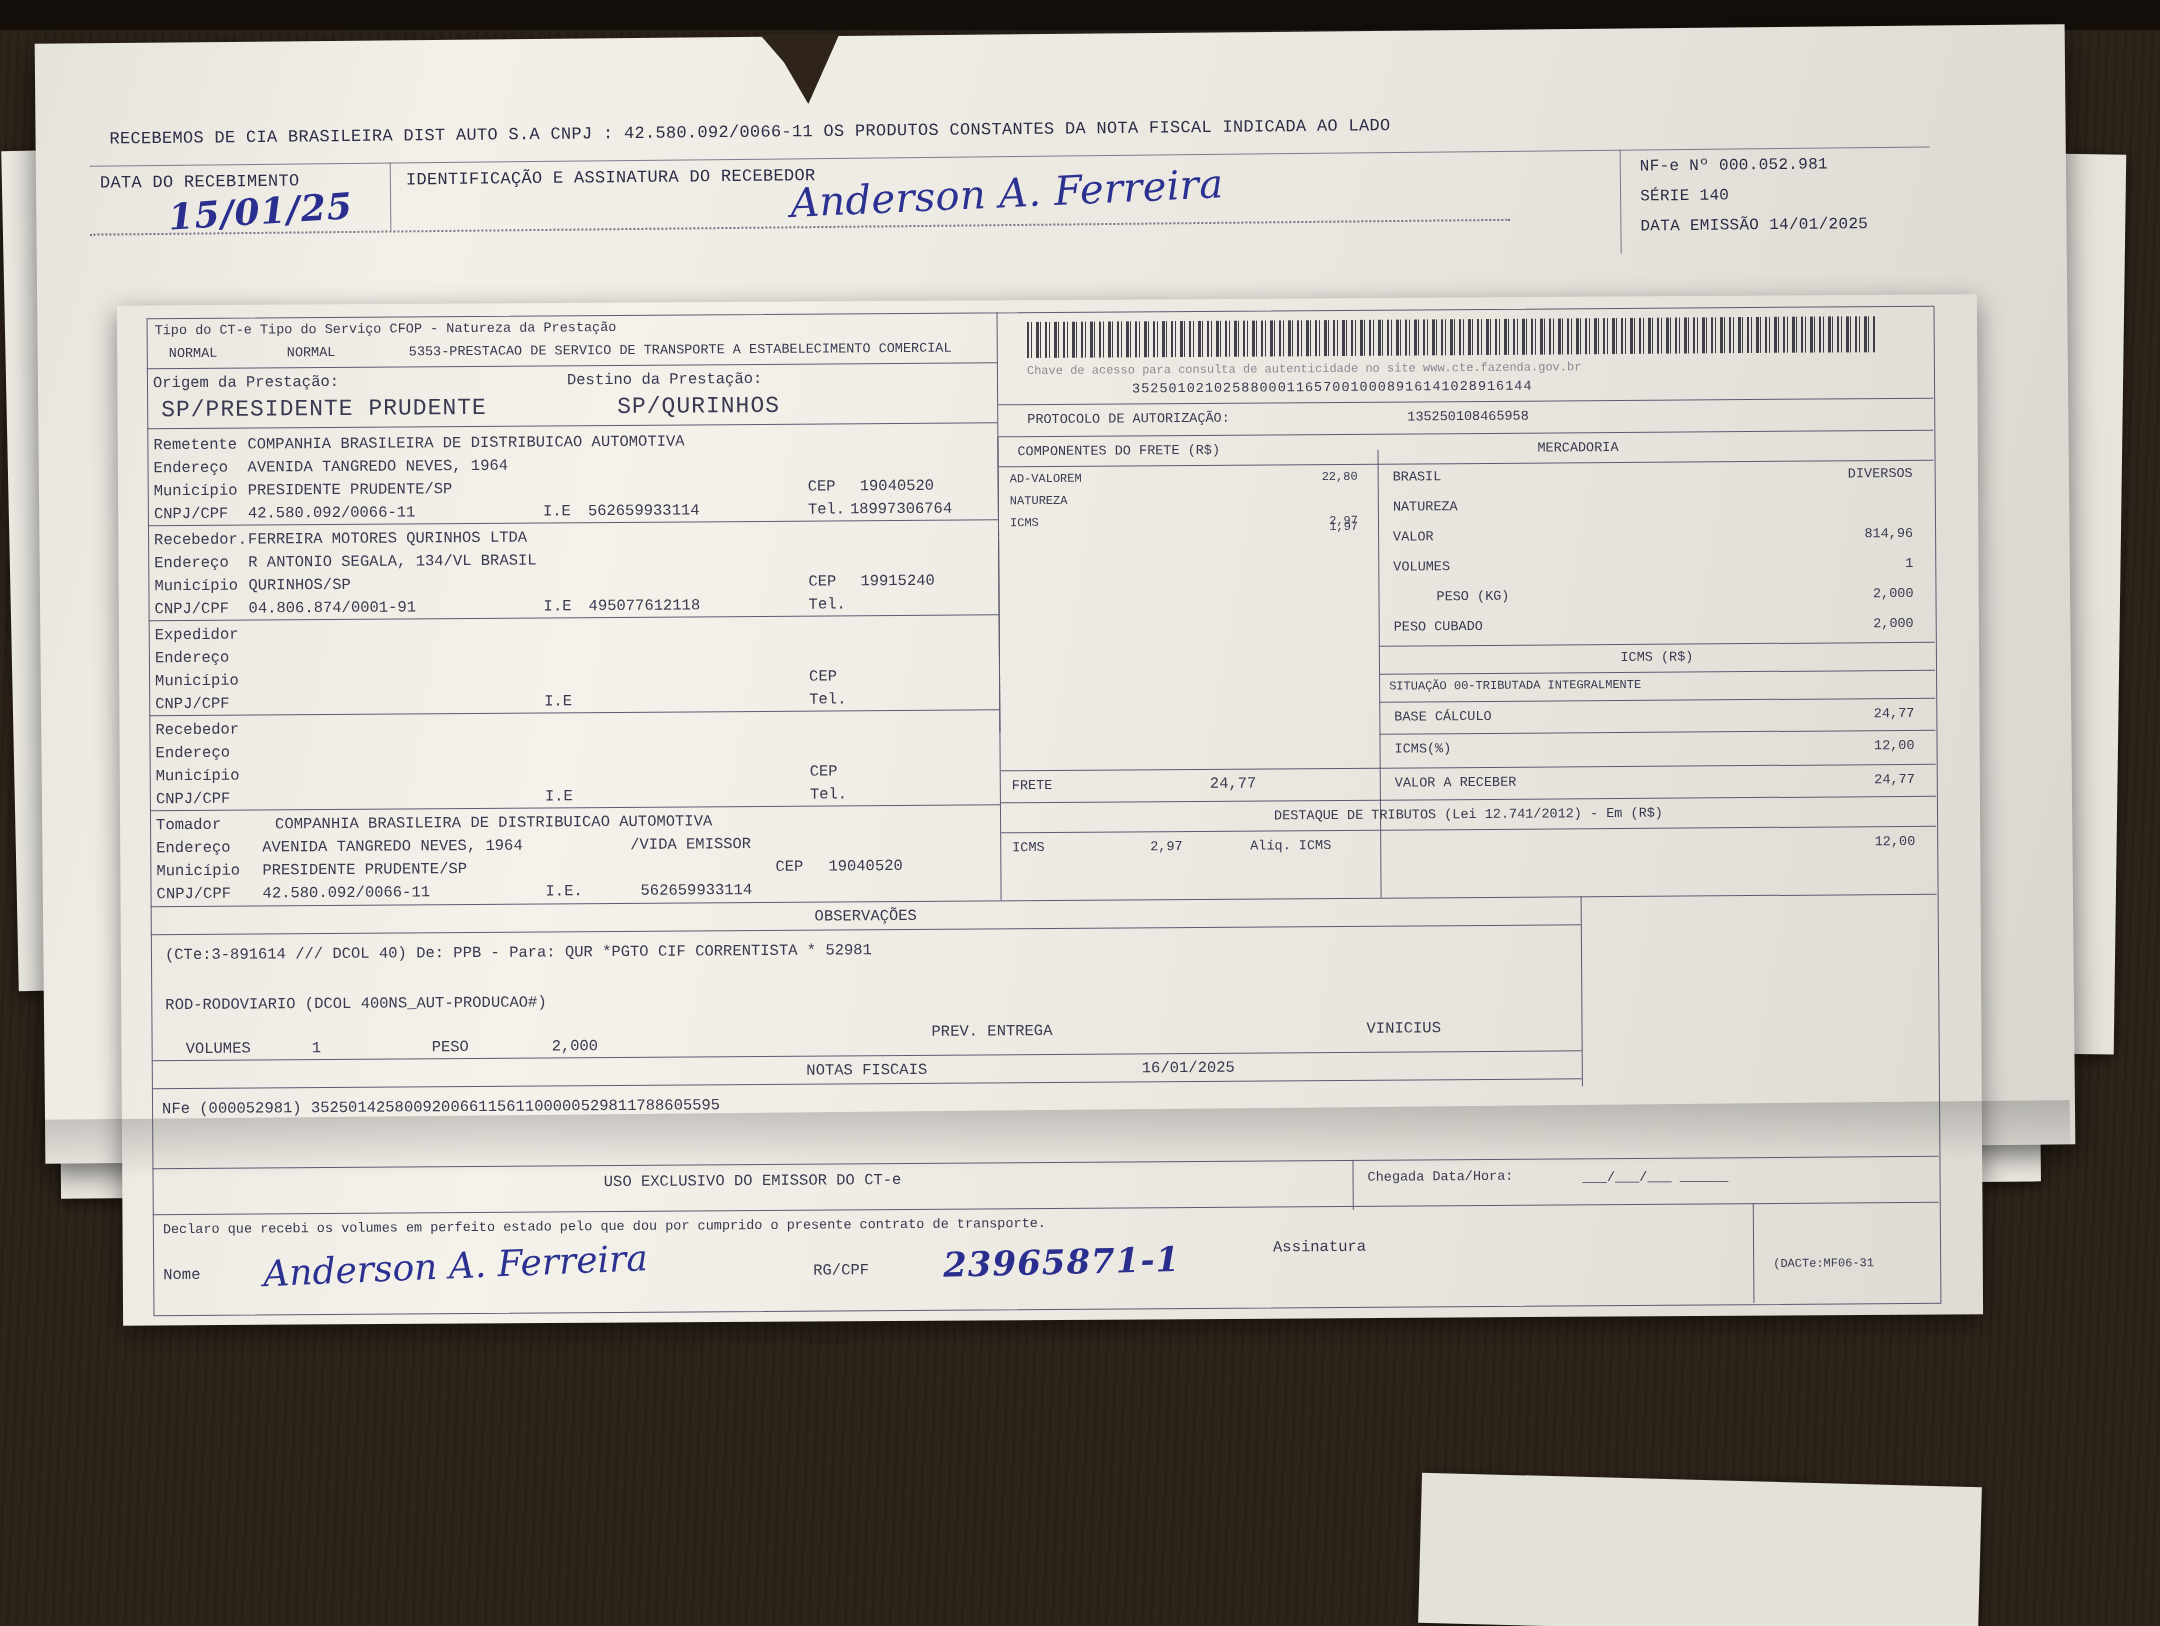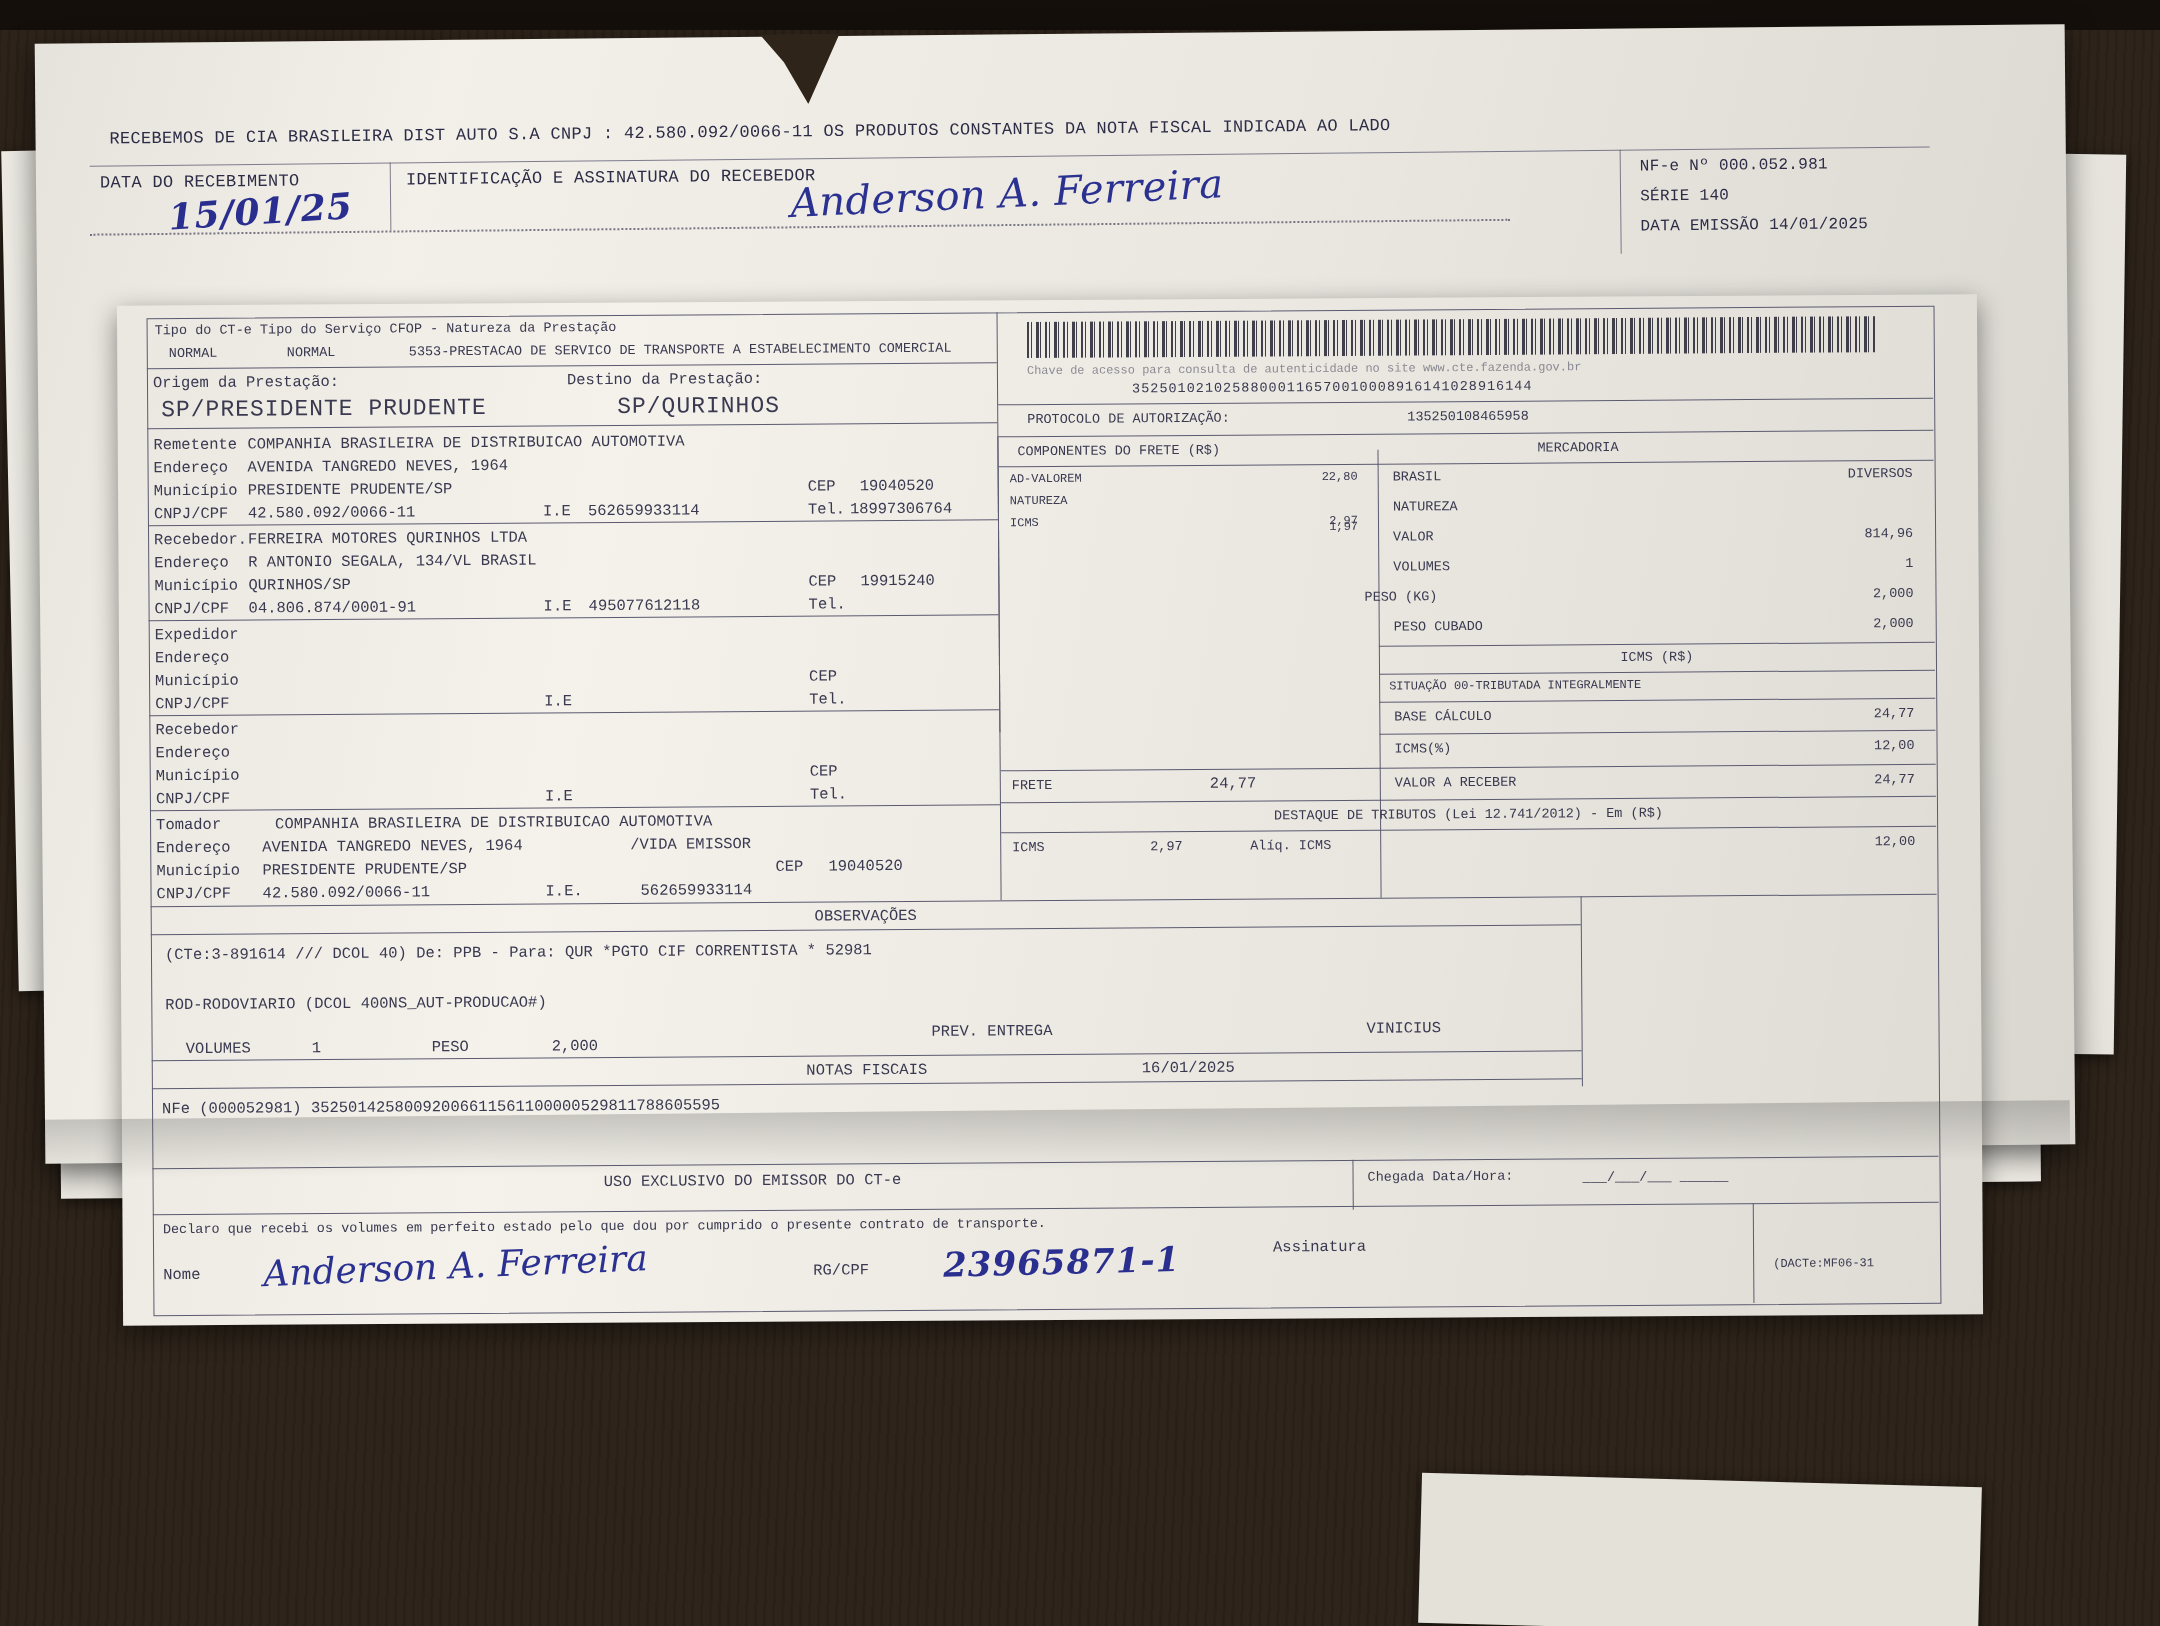--- a/index.html
+++ b/index.html
@@ -280,21 +280,21 @@
   <div class="t xs r" style="left:1130px;top:204px;width:80px;">2,97</div>
 
   <div class="t sm" style="left:1245px;top:160px;">BRASIL</div>
   <div class="t sm r" style="left:1500px;top:160px;width:265px;">DIVERSOS</div>
   <div class="t sm" style="left:1245px;top:190px;">NATUREZA</div>
   <div class="t sm r" style="left:1500px;top:190px;width:265px;"></div>
   <div class="t sm" style="left:1245px;top:220px;">VALOR</div>
   <div class="t sm r" style="left:1500px;top:220px;width:265px;">814,96</div>
   <div class="t sm" style="left:1245px;top:250px;">VOLUMES</div>
   <div class="t sm r" style="left:1500px;top:250px;width:265px;">1</div>
-  <div class="t sm" style="left:1216px;top:280px;">PESO (KG)</div>
+  <div class="t sm" style="left:1288px;top:280px;">PESO (KG)</div>
   <div class="t sm r" style="left:1500px;top:280px;width:265px;">2,000</div>
   <div class="t sm" style="left:1245px;top:310px;">PESO CUBADO</div>
   <div class="t sm r" style="left:1500px;top:310px;width:265px;">2,000</div>
 
   <div class="hline" style="left:1230px;top:336px;width:556px;"></div>
   <div class="t sm ctr" style="left:1230px;top:342px;width:556px;">ICMS (R$)</div>
   <div class="hline" style="left:1230px;top:364px;width:556px;"></div>
   <div class="t xs" style="left:1240px;top:370px;">SITUAÇÃO 00-TRIBUTADA INTEGRALMENTE</div>
   <div class="hline" style="left:1230px;top:392px;width:556px;"></div>
   <div class="t sm" style="left:1245px;top:400px;">BASE CÁLCULO</div>

